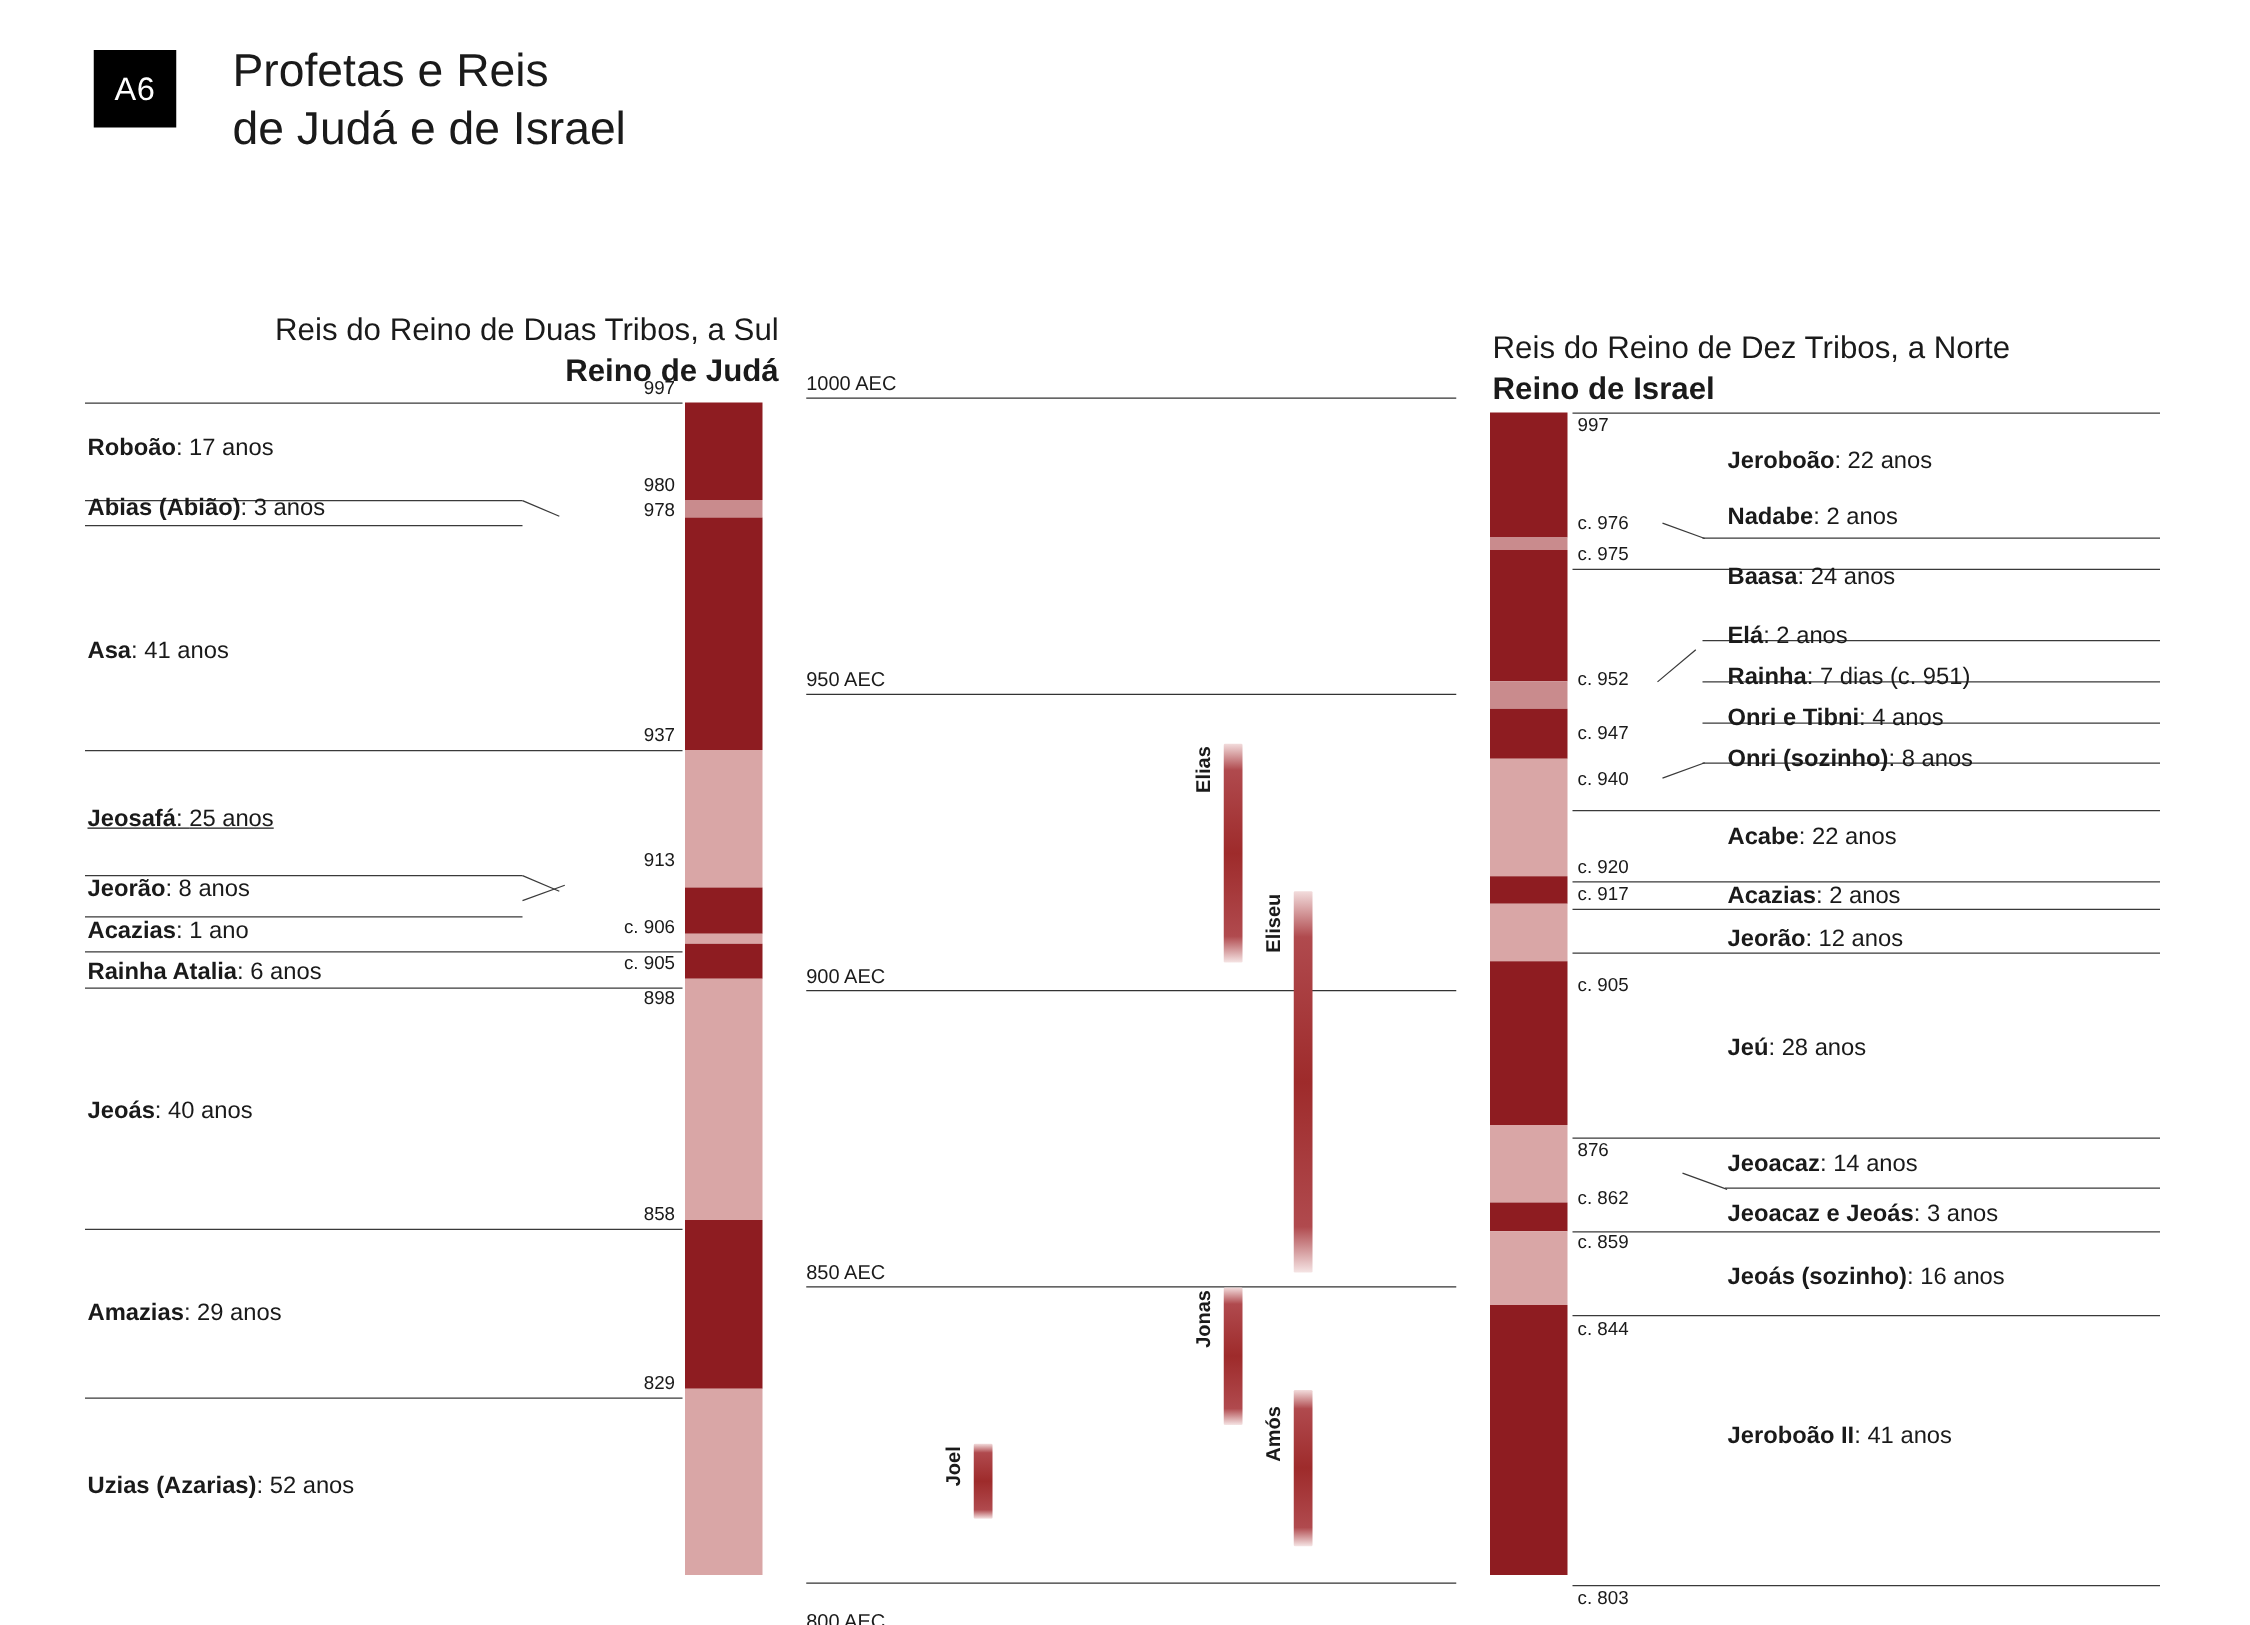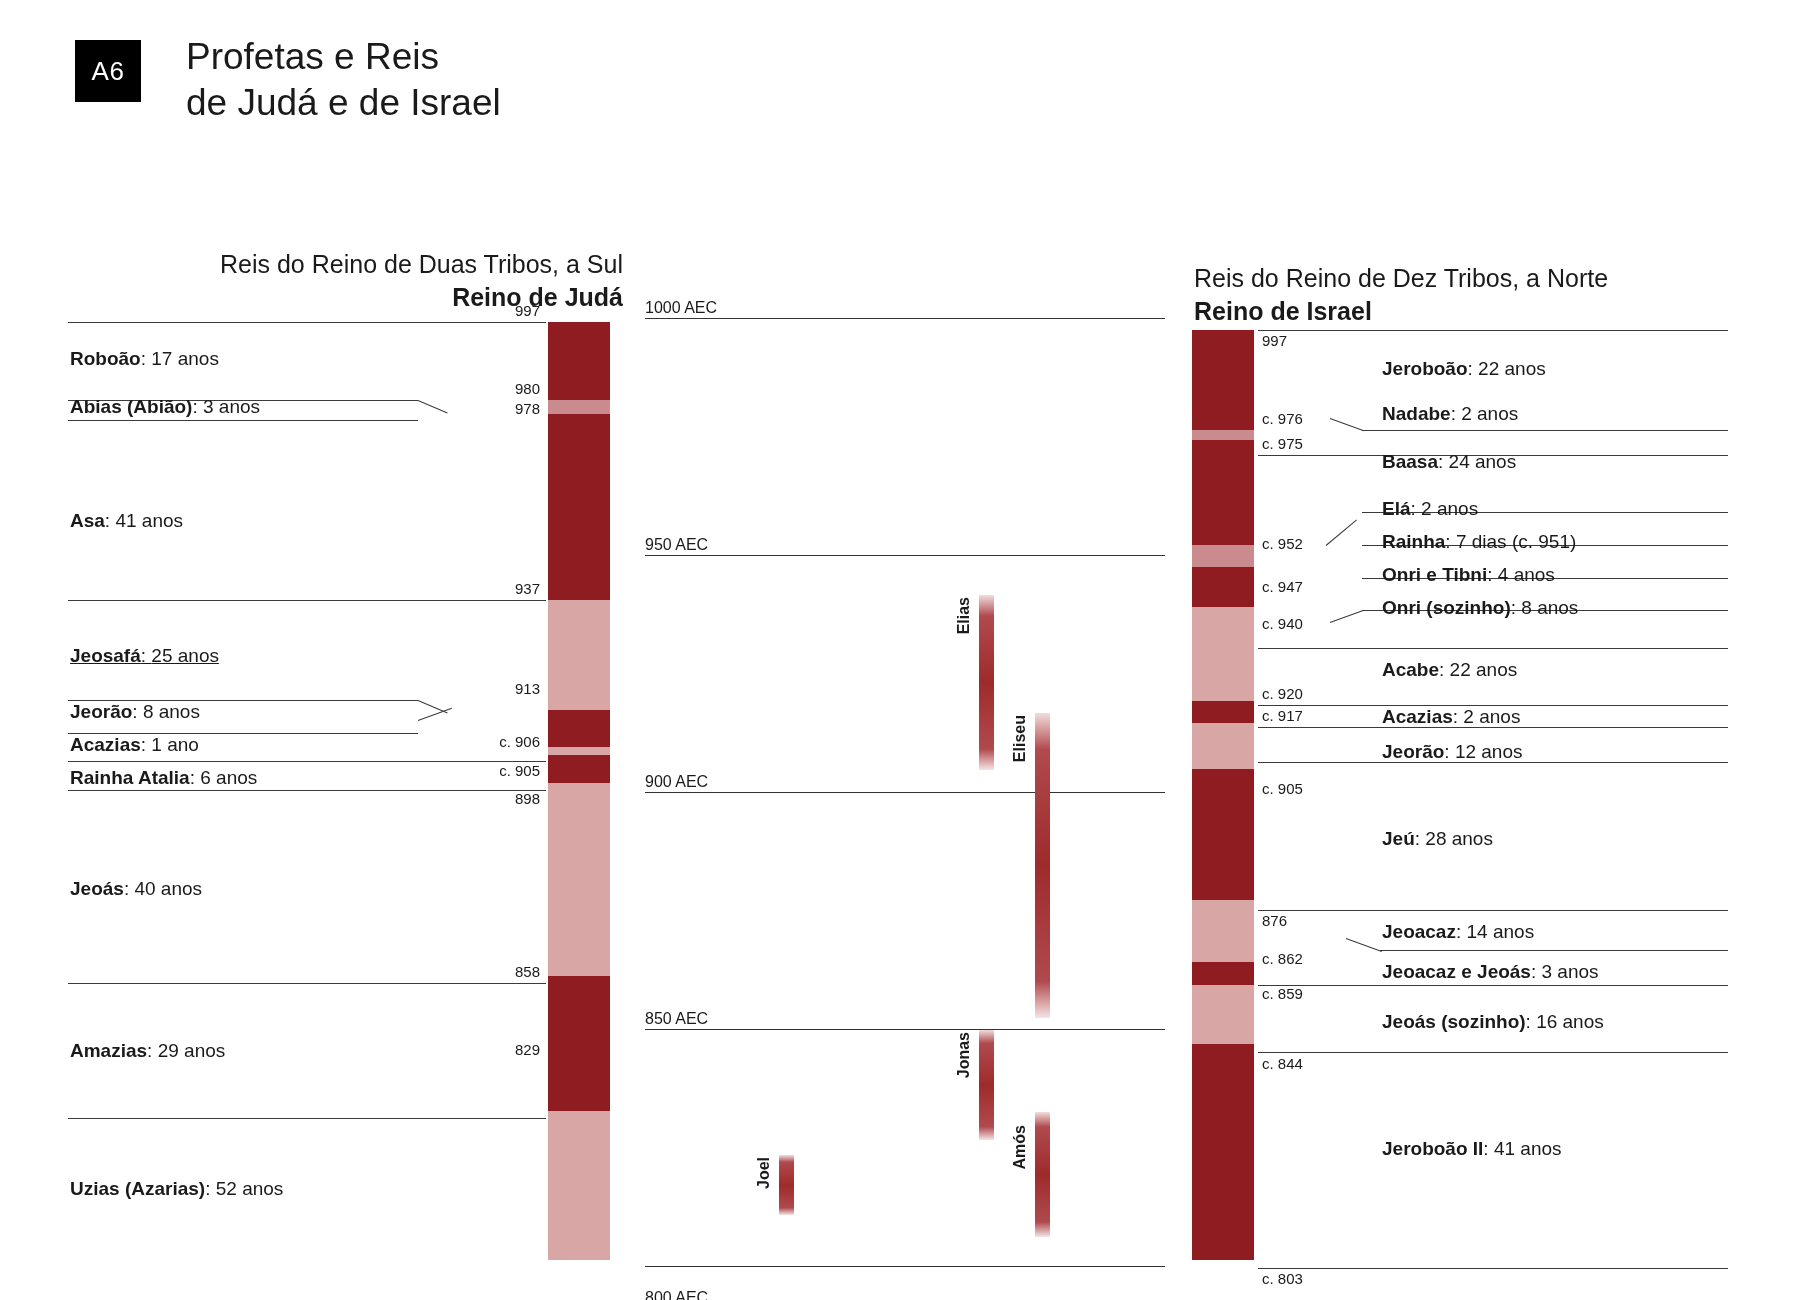--- a/index.html
+++ b/index.html
@@ -254,21 +254,21 @@
 <div class="rule-s" style="top:761px;"></div>
 <div class="year-s" style="top:782px;">c. 905</div>
 
 <div class="rule-s" style="top:790px;"></div>
 <div class="year-s" style="top:810px;">898</div>
 
 <div class="rule-s" style="top:983px;"></div>
 <div class="year-s" style="top:983px;">858</div>
 
 <div class="rule-s" style="top:1118px;"></div>
-<div class="year-s" style="top:1061px;">829</div>
+<div class="year-s" style="top:1118px;">829</div>
 
 <div class="entry-s" style="top:348px;">
   <b>Roboão</b><span>: </span><span>17 anos</span>
 </div>
 <div class="entry-s" style="top:396px;">
   <b>Abias (Abião)</b><span>: </span><span>3 anos</span>
 </div>
 <div class="entry-s" style="top:510px;">
   <b>Asa</b><span>: </span><span>41 anos</span>
 </div>

